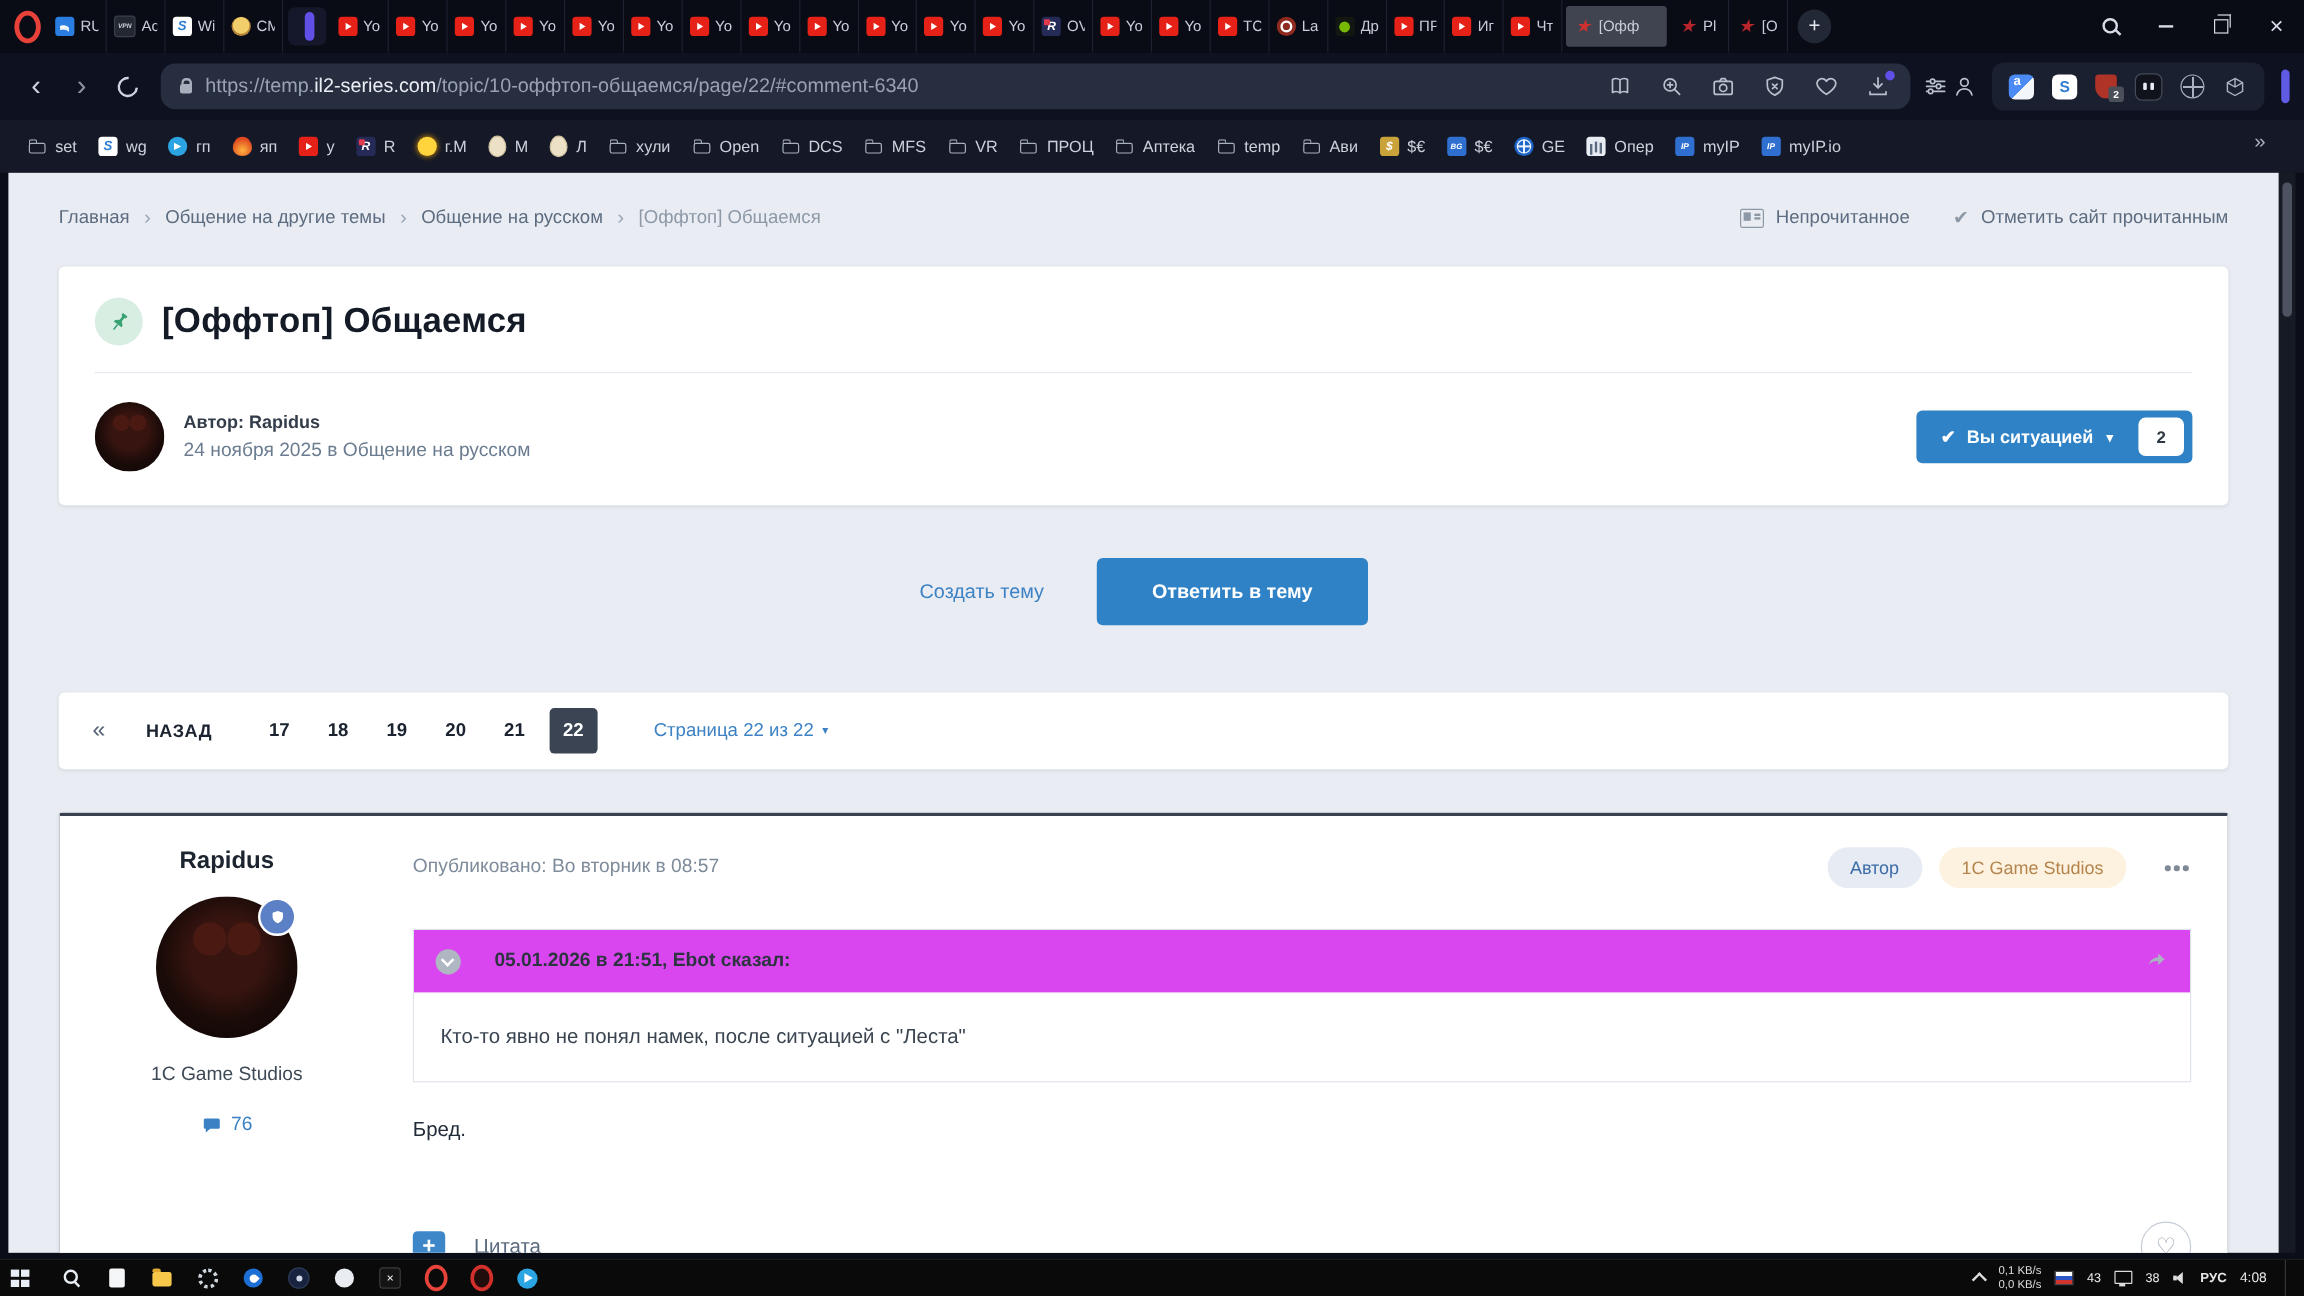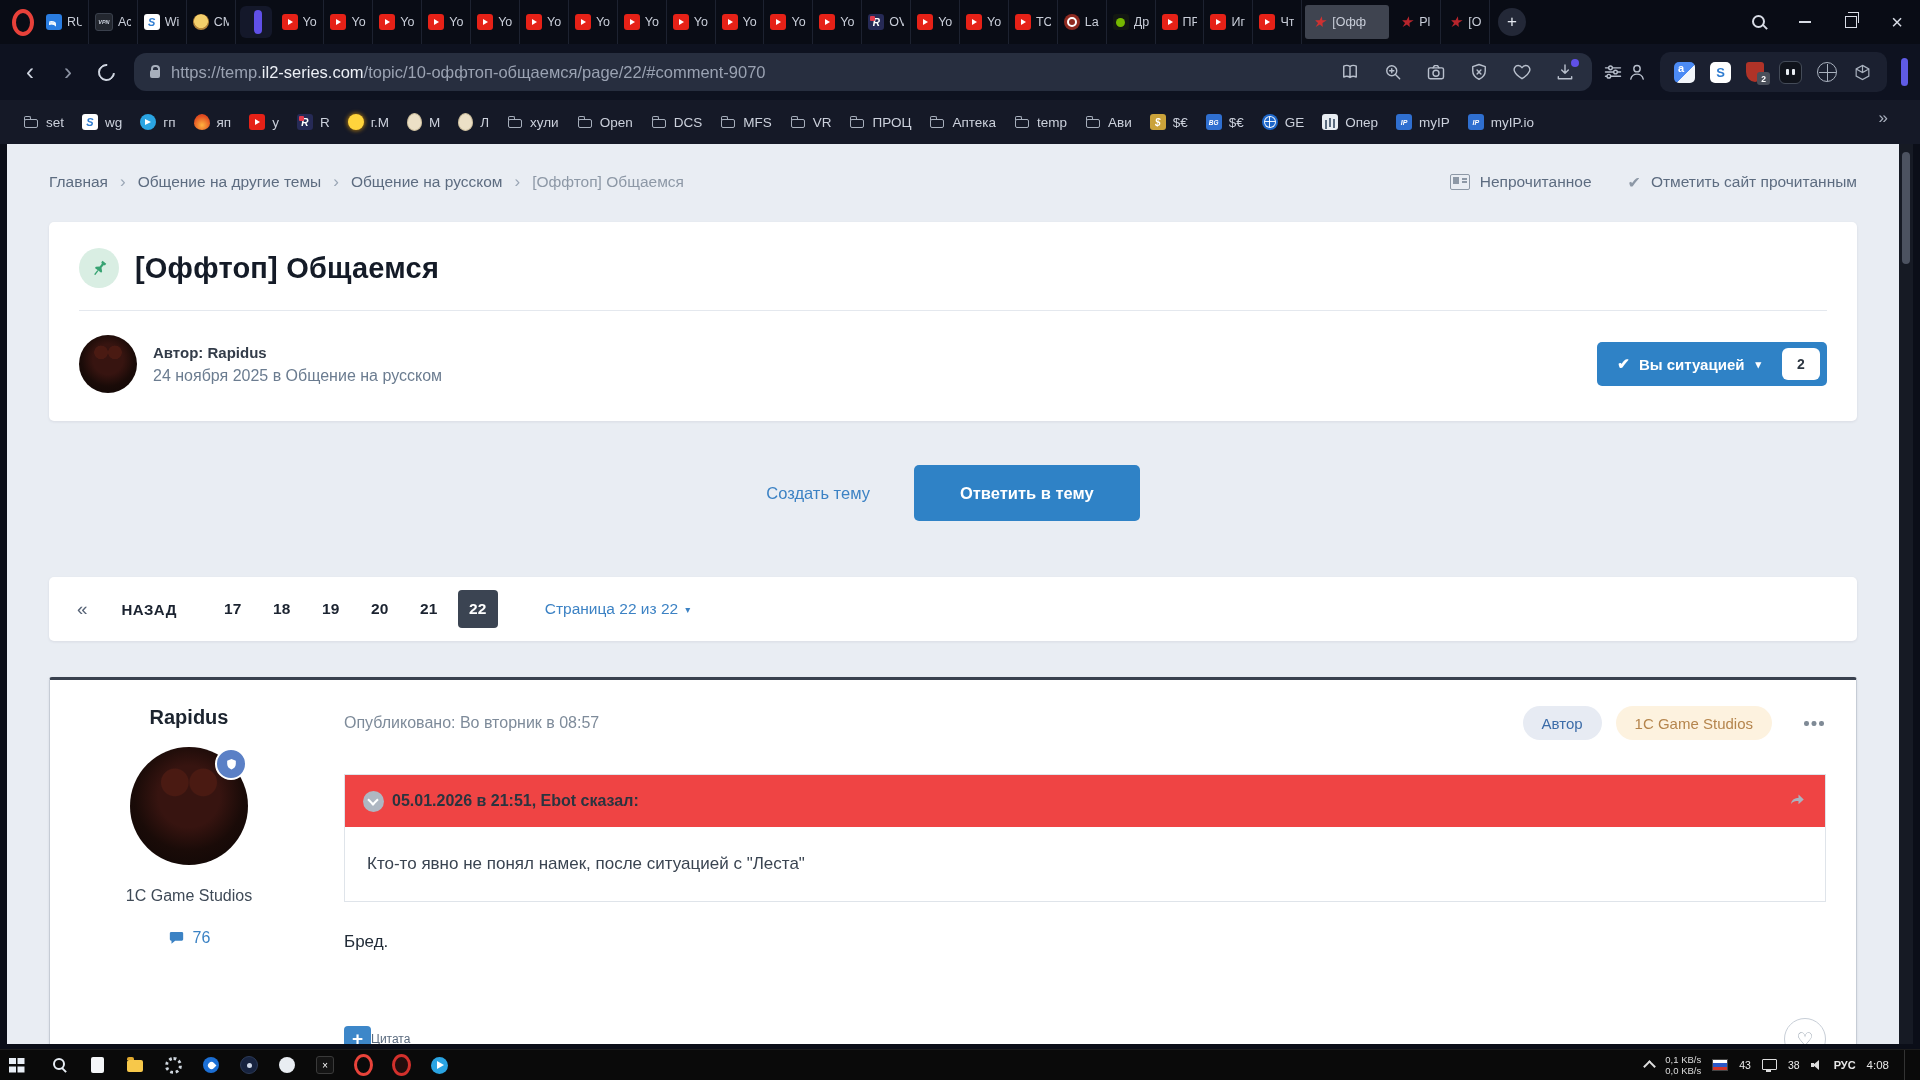--- a/index.html
+++ b/index.html
@@ -162,31 +162,31 @@
   .meta-row{display:flex;align-items:center}
   .post-meta{font-size:16px;color:#7e8b9a}
   .badges{margin-left:auto;display:flex;align-items:center;gap:14px}
   .pill{height:34px;border-radius:17px;display:flex;align-items:center;padding:0 19px;font-size:15px}
   .pill.author{background:#e7ebf3;color:#3c6ca8}
   .pill.group{background:#fdf2df;color:#b5854d}
   .dots-btn{width:22px;height:10px;position:relative;margin-left:18px}
   .dots-btn::after{content:"";position:absolute;left:0;top:3px;width:4.5px;height:4.5px;border-radius:50%;background:#7f8a96;
                    box-shadow:7.5px 0 0 #7f8a96,15px 0 0 #7f8a96}
   .quote{margin-top:34px;border:1px solid #dfe4ea}
-  .quote-head{background:#ef4444;height:52px;display:flex;align-items:center;gap:8px;padding:0 18px}
+  .quote-head{background:#d946ef;height:52px;display:flex;align-items:center;gap:28px;padding:0 18px}
   .chev-circle{width:21px;height:21px;border-radius:50%;background:#aeb7c2;position:relative;flex:none}
   .chev-circle::after{content:"";position:absolute;left:6px;top:5.5px;width:6px;height:6px;border-right:2px solid #fff;border-bottom:2px solid #fff;transform:rotate(45deg)}
   .quote-title{font-size:16px;font-weight:bold;color:#2b343f}
   .quote-share{margin-left:auto}
   .quote-body{padding:27px 22px;font-size:17px;color:#3a4451}
   .reply-text{margin-top:30px;font-size:17px;color:#222c38}
   .post-actions{display:flex;align-items:center;margin-top:66px;padding-bottom:28px}
   .plus-btn{width:27px;height:27px;border-radius:4px;background:#3d87c9;color:#fff;display:flex;align-items:center;
             justify-content:center;font-size:19px;font-weight:bold}
-  .quote-link{color:#5a6a7e;font-size:12px}
+  .quote-link{margin-left:24px;color:#5a6a7e;font-size:17px}
   .heart-btn{margin-left:auto;width:40px;height:40px;border-radius:50%;border:1.5px solid #c7ced7;display:flex;
              align-items:center;justify-content:center;color:#9aa5b1;font-size:19px}
   
   .scrollbar{position:absolute;top:144px;right:7px;width:14px;bottom:36px;background:#161a24}
   .scroll-thumb{position:absolute;top:8px;left:3px;width:8px;height:112px;border-radius:4px;background:#4c5260}
   
   .taskbar{position:absolute;left:0;right:0;bottom:0;height:30px;background:#0a0a0a;border-top:1px solid #1c1c1c;
            display:flex;align-items:center;padding:0 2px}
   .task-btn{width:38px;height:30px;display:flex;align-items:center;justify-content:center;flex:none}
   .tico{width:18px;height:18px;display:flex;align-items:center;justify-content:center;position:relative}
@@ -364,21 +364,21 @@
 </div>
 
 <div class="toolbar">
   <div class="navbtn">‹</div>
   <div class="navbtn dim">›</div>
   <div class="navbtn">
       <span class="reload-glyph"></span>
     </div>
   <div class="urlfield">
     <span class="lock"></span>
-    <span class="url"><span class="pre">https://temp.</span><span class="host">il2-series.com</span><span class="path">/topic/10-оффтоп-общаемся/page/22/#comment-9070</span></span>
+    <span class="url"><span class="pre">https://temp.</span><span class="host">il2-series.com</span><span class="path">/topic/10-оффтоп-общаемся/page/22/#comment-6340</span></span>
     <span class="field-icons">
       <span class="tbico">
           <svg viewBox="0 0 24 24">
             <path d="M12 5.5C10 4 6.5 4 4.5 5v13c2-1 5.5-1 7.5.5 2-1.5 5.5-1.5 7.5-.5V5c-2-1-5.5-1-7.5.5v13"></path>
           </svg>
         </span>
       <span class="tbico">
           <svg viewBox="0 0 24 24">
             <circle cx="10.5" cy="10.5" r="6"></circle>
             <path d="M15 15l5 5M8 10.5h5M10.5 8v5"></path>

